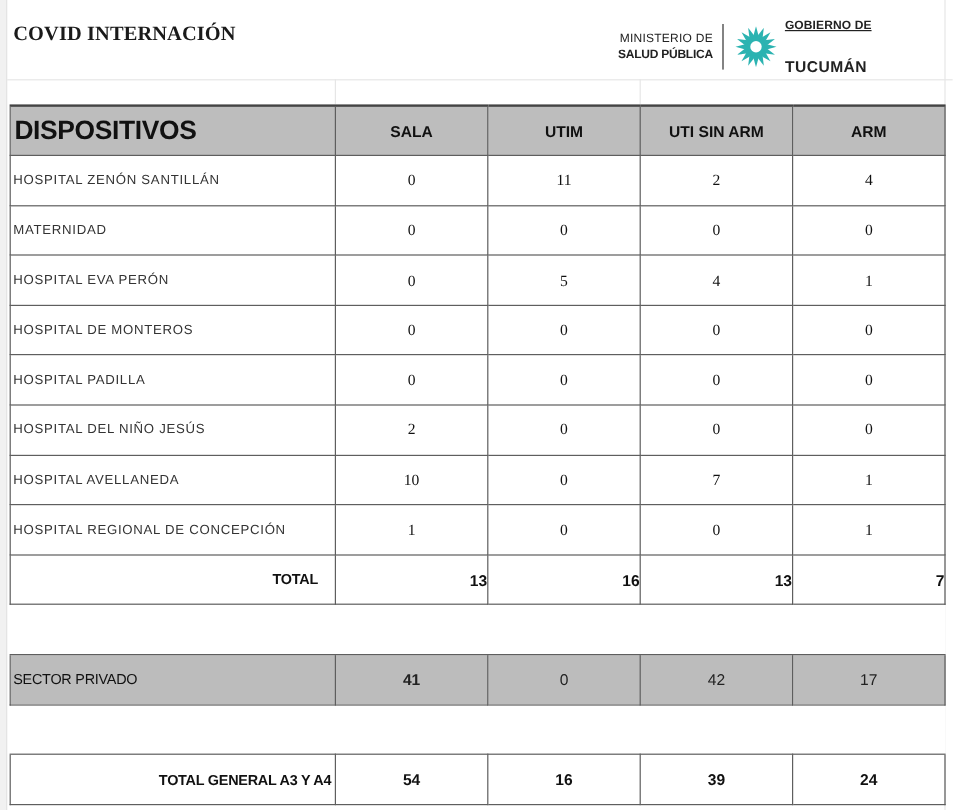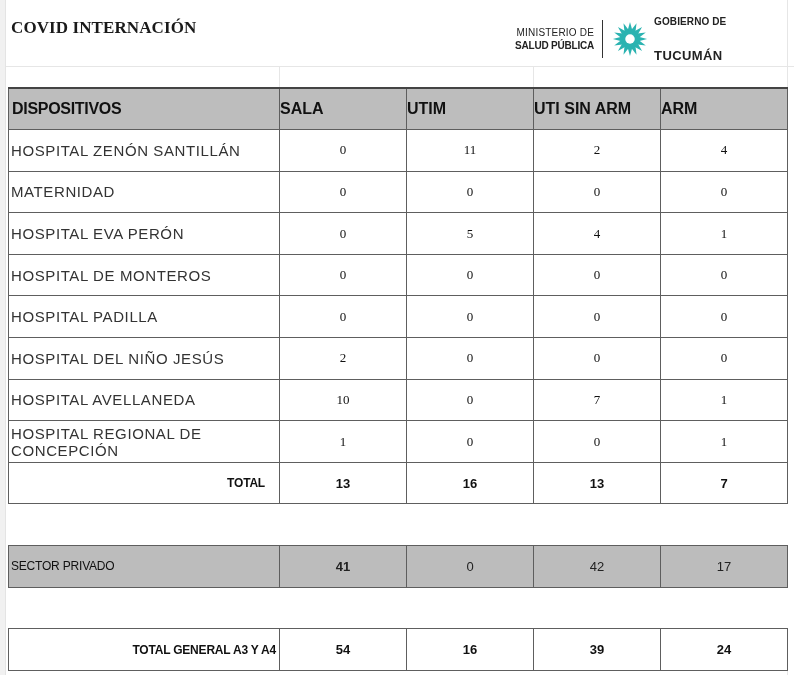--- a/index.html
+++ b/index.html
@@ -14,42 +14,42 @@
       letter-spacing: 0.1px;
     }
 
     .logo { position: absolute; left: 515px; top: 19px; height: 40px; display: flex; align-items: center; }
     .logo .ministry { text-align: right; line-height: 13px; font-size: 10px; color: #222; }
     .logo .ministry .l1 { font-weight: normal; letter-spacing: 0.2px; }
     .logo .ministry .l2 { font-weight: bold; letter-spacing: -0.2px; }
     .logo .sep { width: 1px; height: 38px; background: #333; margin: 0 8px 0 8px; }
     .logo .emblem { width: 38px; height: 38px; }
     .logo .gov { margin-left: 5px; line-height: 14px; color: #222; }
-    .logo .gov .g1 { font-size: 10px; font-weight: bold; letter-spacing: 0.1px; }
+    .logo .gov .g1 { font-size: 10px; font-weight: bold; letter-spacing: 0.1px; text-decoration: underline; }
     .logo .gov .g2 { font-size: 13px; font-weight: bold; letter-spacing: 0.4px; margin-top: 20px; }
 
     .sheet-line-h { position: absolute; left: 6px; height: 1px; background: #e6e6e6; }
     .sheet-line-v { position: absolute; width: 1px; background: #e6e6e6; }
 
     table.grid {
       position: absolute; left: 8px; top: 87px;
       border-collapse: collapse; table-layout: fixed;
     }
     table.grid td {
       border: 1px solid #5e5e5e; height: 41.6px; padding: 0;
       vertical-align: middle;
     }
     col.c0 { width: 271px; } col.c1 { width: 127px; } col.c2 { width: 127px; } col.c3 { width: 127px; } col.c4 { width: 127px; }
 
-    tr.header td { background: #bdbdbd; font-weight: bold; font-size: 16px; text-align: left; color: #111; border-top: 2px solid #444; }
-    tr.header td.name { text-align: left; padding-left: 3px; font-size: 16px; letter-spacing: -0.3px; }
-    tr.data td.name { font-size: 15px; color: #333; padding-left: 2px; letter-spacing: 0.6px; }
+    tr.header td { background: #bdbdbd; font-weight: bold; font-size: 13px; text-align: center; color: #111; border-top: 2px solid #444; }
+    tr.header td.name { text-align: left; padding-left: 3px; font-size: 22px; letter-spacing: -0.3px; }
+    tr.data td.name { font-size: 11px; color: #333; padding-left: 2px; letter-spacing: 0.6px; }
     tr.data td.num { text-align: center; font-size: 13px; color: #111; font-family: "Liberation Serif", serif; }
     tr.total td.name { text-align: right; font-weight: bold; font-size: 12px; padding-right: 14px; letter-spacing: -0.2px; }
-    tr.total td.num { text-align: center; font-weight: bold; font-size: 13px; }
+    tr.total td.num { text-align: right; font-weight: bold; font-size: 13px; }
     tr.spacer td { border-left: none; border-right: none; background: #fff; }
     tr.private td { background: #bcbcbc; }
     tr.private td.name { font-weight: normal; font-size: 12px; padding-left: 2px; letter-spacing: -0.2px; }
     tr.private td.num { text-align: center; font-size: 13px; color: #222; }
     tr.private td.num.first { font-weight: bold; }
     tr.general td.name { text-align: right; font-weight: bold; font-size: 12px; padding-right: 3px; letter-spacing: -0.2px; margin-left: 41px; }
     tr.general td.num { text-align: center; font-weight: bold; font-size: 13px; }
   </style>
 </head>
 <body>

